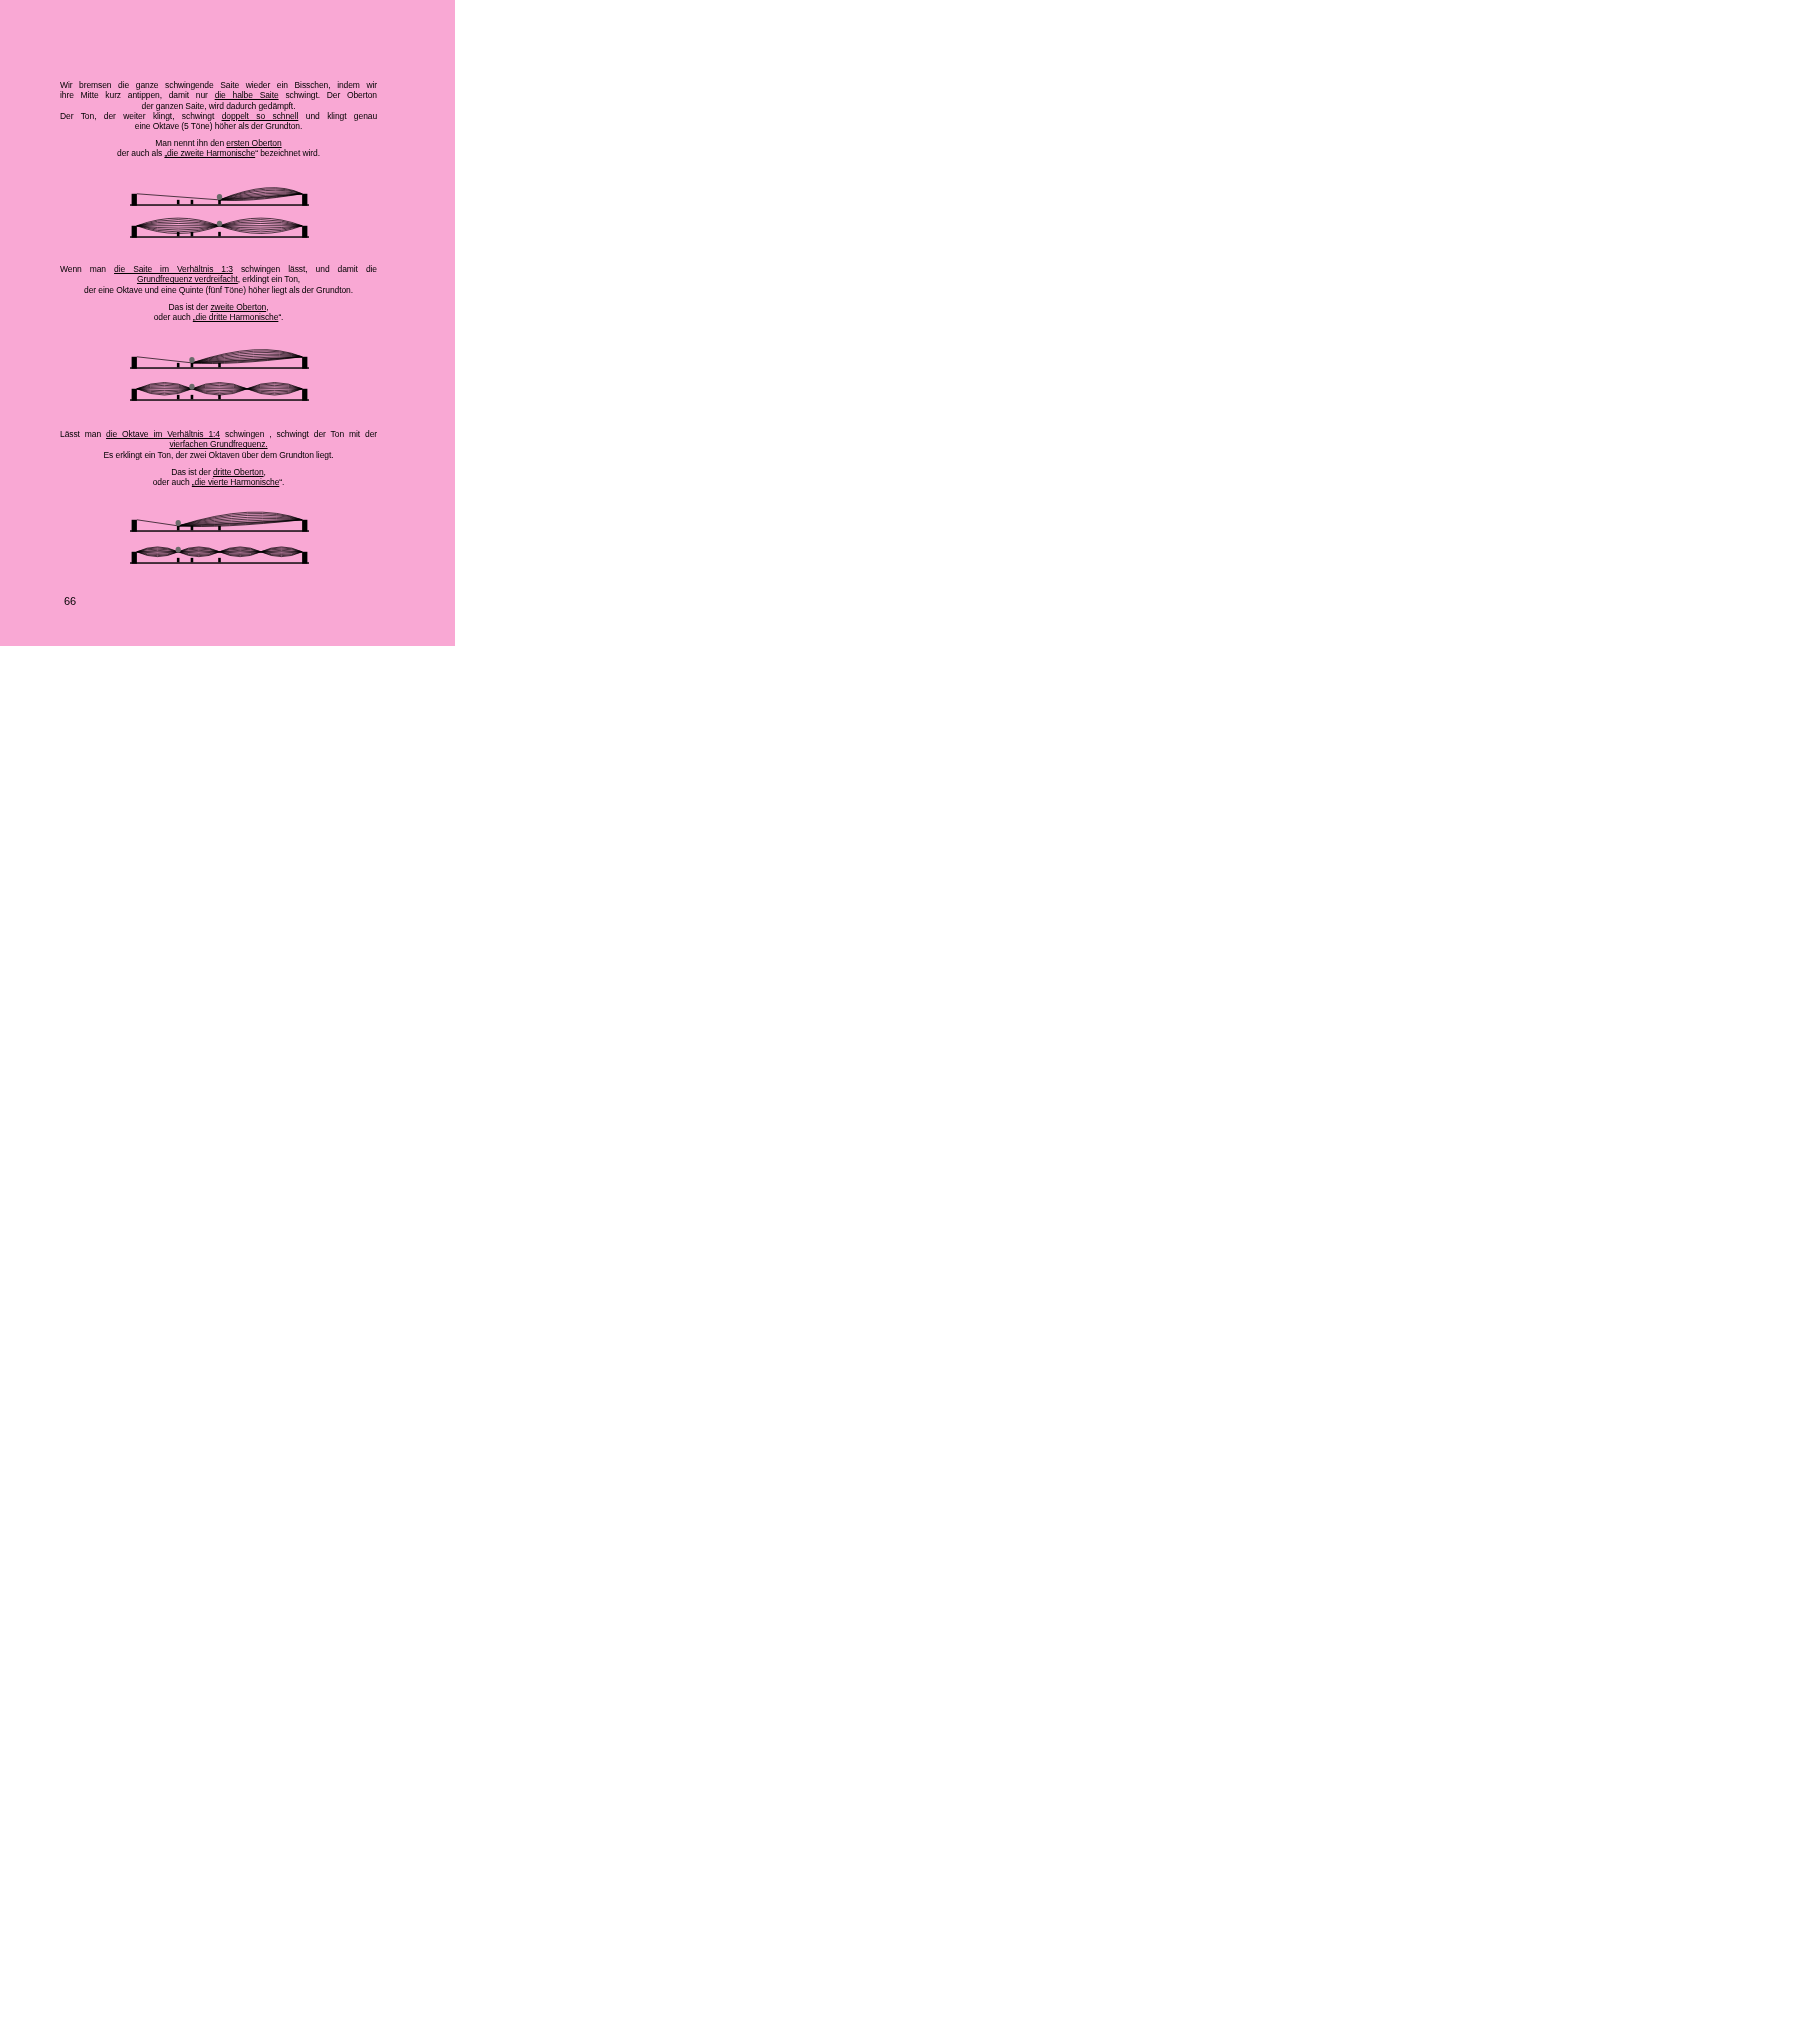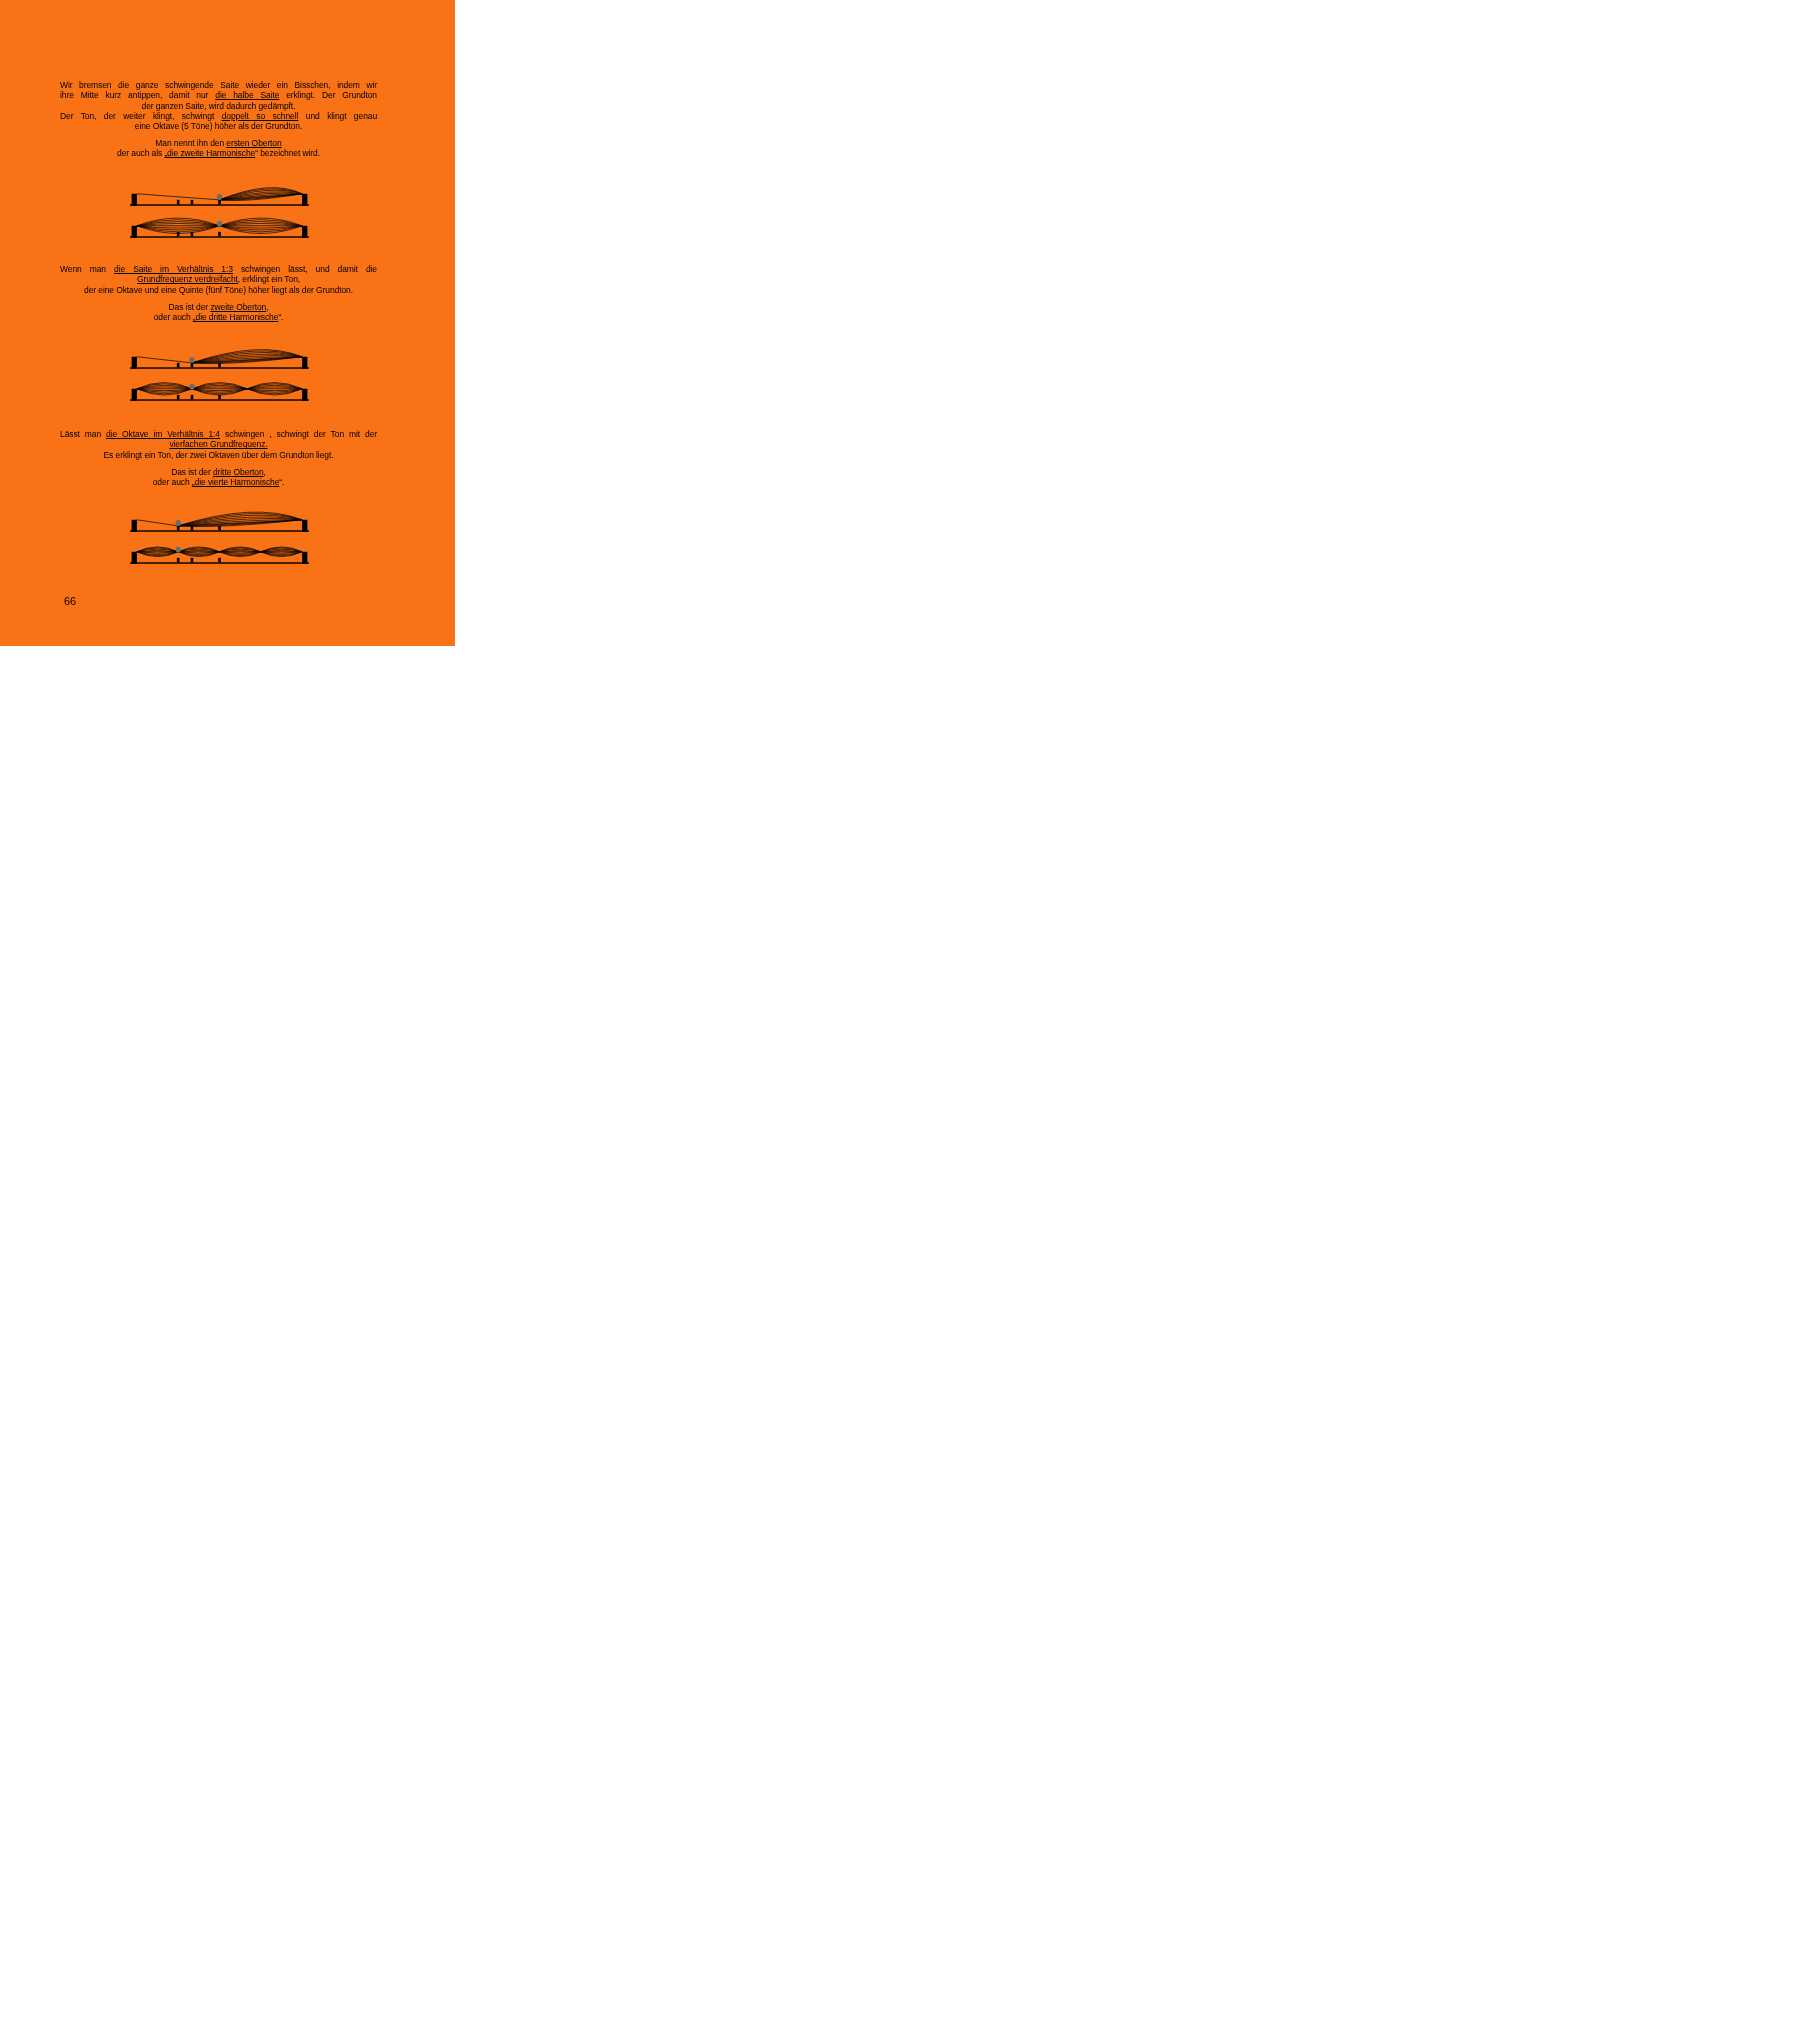--- a/index.html
+++ b/index.html
@@ -1,38 +1,38 @@
 <!DOCTYPE html>
 <html style="font-size:6.5px"><head>
 <meta charset="utf-8">
 <style>
   html,body{margin:0;padding:0;background:#ffffff;}
   .page{
-    position:relative;width:455px;height:646px;background:#f97316;
+    position:relative;width:455px;height:646px;background:#f9a8d4;
     font-family:"Liberation Sans","DejaVu Sans",sans-serif;color:#000;overflow:hidden;
   }
   .tb{position:absolute;left:60px;width:317px;font-size:8.5px;line-height:10.3px;letter-spacing:-0.1px;}
   .line{min-height:10.3px;}
   .jl{text-align:justify;text-align-last:justify;}
   .ll{text-align:center;}
   .rl{text-align:center;}
   .u{text-decoration:underline;text-decoration-thickness:0.8px;text-underline-offset:1.2px;}
   .diagram{position:absolute;left:130px;width:179px;}
   .diagram svg{display:block;}
   .mono2{margin-top:9.7px;}
   .pageno{position:absolute;left:64px;font-size:11px;line-height:10.3px;}
 </style>
 </head>
 <body>
 
 <div class="page">
 
   <div class="tb" style="top:80px">
       <div class="line jl"><span>Wir bremsen die ganze schwingende Saite wieder ein Bisschen, indem wir</span></div>
-      <div class="line jl"><span>ihre Mitte kurz antippen, damit nur </span><span class="u">die halbe Saite</span><span> erklingt. Der Grundton</span></div>
+      <div class="line jl"><span>ihre Mitte kurz antippen, damit nur </span><span class="u">die halbe Saite</span><span> schwingt. Der Oberton</span></div>
       <div class="line ll"><span>der ganzen Saite, wird dadurch gedämpft.</span></div>
       <div class="line jl"><span>Der Ton, der weiter klingt, schwingt </span><span class="u">doppelt so schnell</span><span> und klingt genau</span></div>
       <div class="line ll"><span>eine Oktave (5 Töne) höher als der Grundton.</span></div>
     </div>
 
   <div class="tb" style="top:138px">
       <div class="line rl"><span>Man nennt ihn den </span><span class="u">ersten Oberton</span></div>
       <div class="line rl"><span>der auch als </span><span class="u">„die zweite Harmonische</span><span>“ bezeichnet wird.</span></div>
     </div>
 

